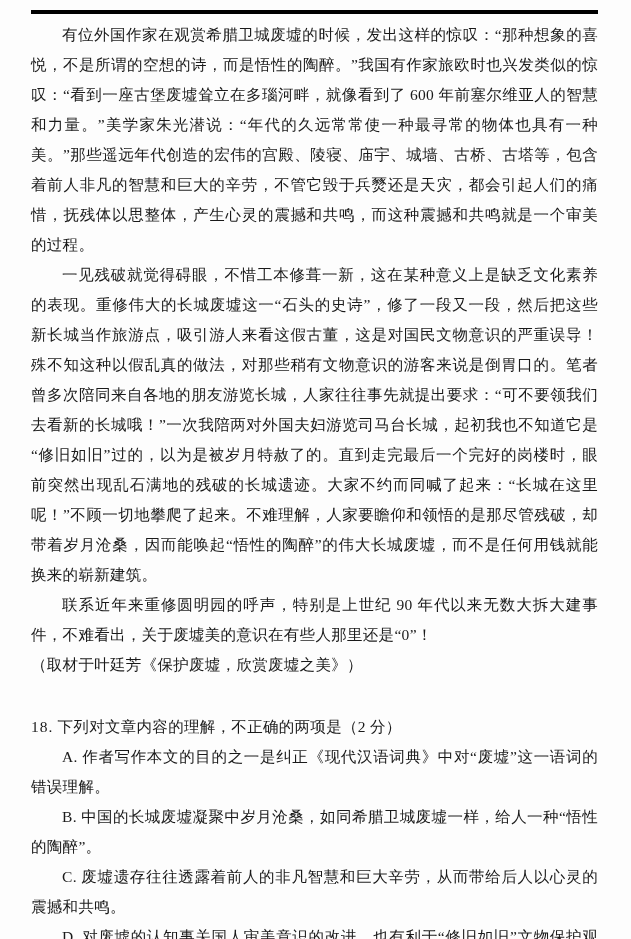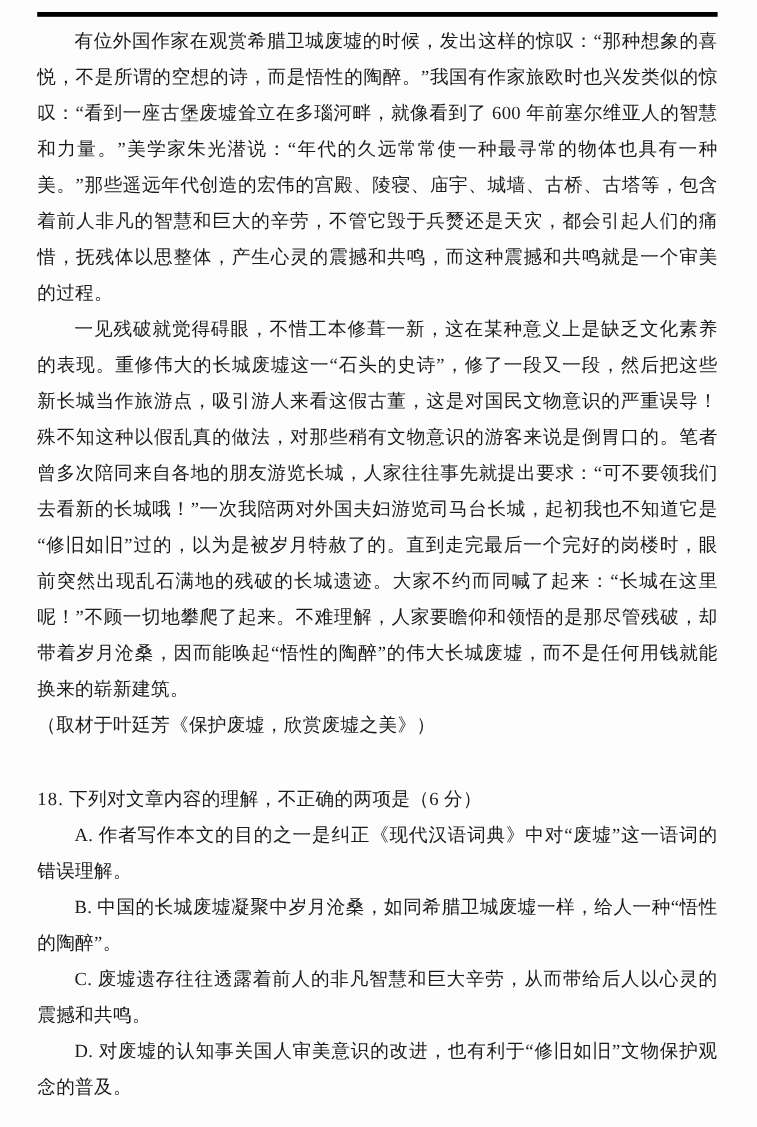--- a/index.html
+++ b/index.html
@@ -62,25 +62,26 @@
 </head>
 <body>
 
 <div class="page">
 
   <div class="top-rule"></div>
 
   <div class="passage">
     <p class="para">有位外国作家在观赏希腊卫城废墟的时候，发出这样的惊叹：“那种想象的喜悦，不是所谓的空想的诗，而是悟性的陶醉。”我国有作家旅欧时也兴发类似的惊叹：“看到一座古堡废墟耸立在多瑙河畔，就像看到了 600 年前塞尔维亚人的智慧和力量。”美学家朱光潜说：“年代的久远常常使一种最寻常的物体也具有一种美。”那些遥远年代创造的宏伟的宫殿、陵寝、庙宇、城墙、古桥、古塔等，包含着前人非凡的智慧和巨大的辛劳，不管它毁于兵燹还是天灾，都会引起人们的痛惜，抚残体以思整体，产生心灵的震撼和共鸣，而这种震撼和共鸣就是一个审美的过程。</p>
     <p class="para">一见残破就觉得碍眼，不惜工本修葺一新，这在某种意义上是缺乏文化素养的表现。重修伟大的长城废墟这一“石头的史诗”，修了一段又一段，然后把这些新长城当作旅游点，吸引游人来看这假古董，这是对国民文物意识的严重误导！殊不知这种以假乱真的做法，对那些稍有文物意识的游客来说是倒胃口的。笔者曾多次陪同来自各地的朋友游览长城，人家往往事先就提出要求：“可不要领我们去看新的长城哦！”一次我陪两对外国夫妇游览司马台长城，起初我也不知道它是“修旧如旧”过的，以为是被岁月特赦了的。直到走完最后一个完好的岗楼时，眼前突然出现乱石满地的残破的长城遗迹。大家不约而同喊了起来：“长城在这里呢！”不顾一切地攀爬了起来。不难理解，人家要瞻仰和领悟的是那尽管残破，却带着岁月沧桑，因而能唤起“悟性的陶醉”的伟大长城废墟，而不是任何用钱就能换来的崭新建筑。</p>
+    <p class="para">联系近年来重修圆明园的呼声，特别是上世纪 90 年代以来无数大拆大建事件，不难看出，关于废墟美的意识在有些人那里还是“0”！</p>
     <p class="attribution">（取材于叶廷芳《保护废墟，欣赏废墟之美》）</p>
   </div>
 
   <div class="question">
-    <p class="stem"><span class="qnum">18.</span>&nbsp;<span>下列对文章内容的理解，不正确的两项是（6 分）</span></p>
+    <p class="stem"><span class="qnum">18.</span>&nbsp;<span>下列对文章内容的理解，不正确的两项是（2 分）</span></p>
 
     <p class="option"><span>A.</span>&nbsp;<span>作者写作本文的目的之一是纠正《现代汉语词典》中对“废墟”这一语词的错误理解。</span></p>
 
     <p class="option"><span>B.</span>&nbsp;<span>中国的长城废墟凝聚中岁月沧桑，如同希腊卫城废墟一样，给人一种“悟性的陶醉”。</span></p>
 
     <p class="option"><span>C.</span>&nbsp;<span>废墟遗存往往透露着前人的非凡智慧和巨大辛劳，从而带给后人以心灵的震撼和共鸣。</span></p>
 
     <p class="option"><span>D.</span>&nbsp;<span>对废墟的认知事关国人审美意识的改进，也有利于“修旧如旧”文物保护观念的普及。</span></p>
   </div>
 

